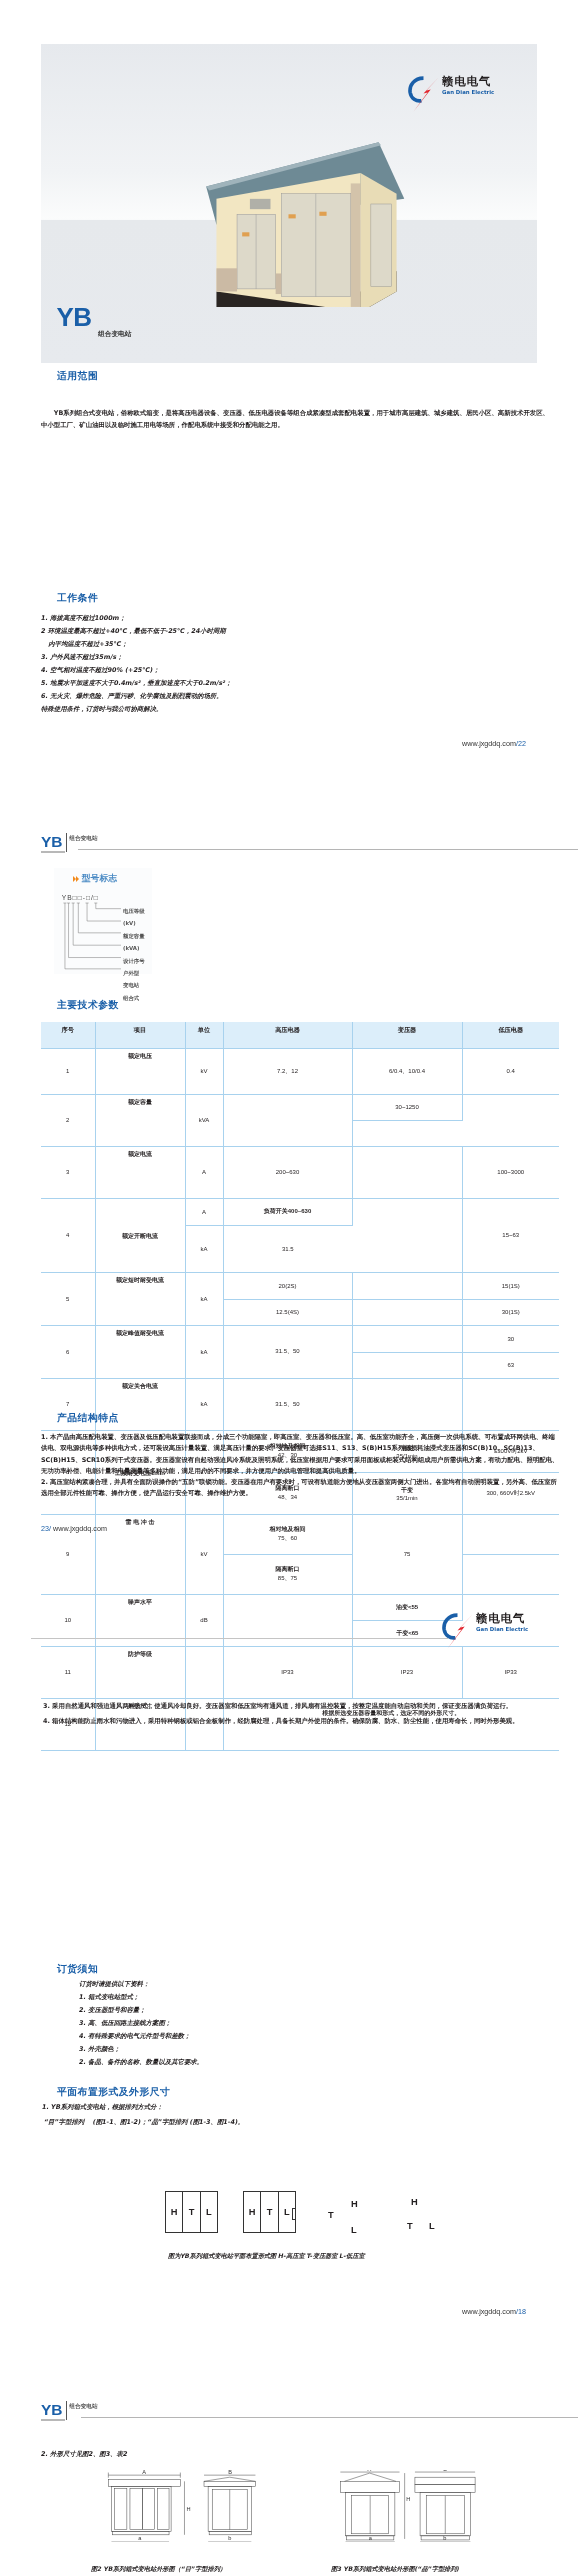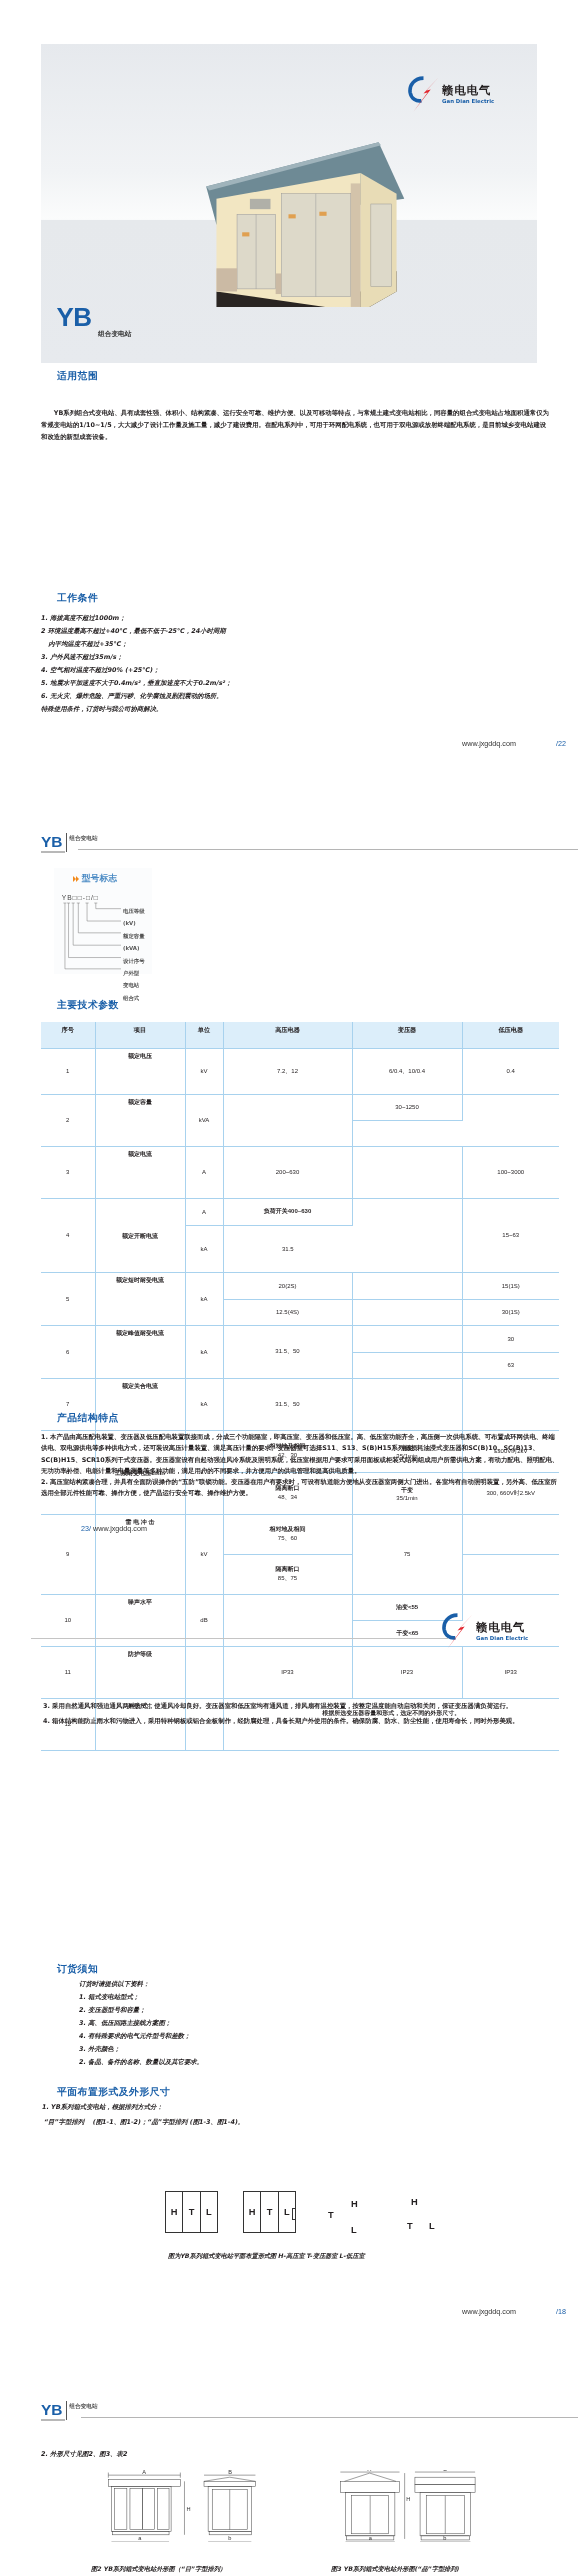--- a/index.html
+++ b/index.html
@@ -5,37 +5,37 @@
   * { box-sizing: border-box; margin: 0; padding: 0; }
   html, body { width: 578px; background: #ffffff; }
   body { font-family: "DejaVu Sans", "Liberation Sans", sans-serif; color: #231f20; position: relative; height: 3137px; overflow: hidden; }
   .abs { position: absolute; }
 
   
   .cover { left: 41px; top: 44px; width: 496px; height: 319px; background: linear-gradient(#e6e9ed 0%, #f1f3f5 40%, #fbfcfc 55%, #e6e9ec 55.2%, #e7eaee 100%); overflow: hidden; }
   .logo { display: flex; align-items: flex-start; }
   .logo .mark { width: 32px; height: 37px; position: relative; }
   .logo .txt { display: flex; flex-direction: column; margin-left: 2.1px; }
-  .logo .cn { font-size: 11.3px; font-weight: bold; color: #231f20; letter-spacing: 1px; line-height: 14.4px; margin-top: 9px; }
+  .logo .cn { font-size: 11.3px; font-weight: bold; color: #231f20; letter-spacing: 1px; line-height: 14.4px; }
   .logo .en { font-size: 5.4px; font-weight: bold; color: #1a5fa8; line-height: 6.2px; }
   .cover .logo { position: absolute; left: 367px; top: 31px; }
   .cover-yb { position: absolute; left: 15.5px; top: 258px; font-family: "Liberation Sans", sans-serif; font-weight: bold; font-size: 26px; color: #1a5fa8; letter-spacing: -0.5px; }
   .cover-sub { position: absolute; left: 57px; top: 286px; font-size: 6.7px; font-weight: bold; color: #333; }
 
   
   .house { position: absolute; left: 124px; top: 93px; width: 247px; height: 170px; }
 
   
   .h2 { font-size: 9.8px; font-weight: bold; color: #1a5fa8; letter-spacing: 0.5px; }
   .body-text { font-size: 6.4px; font-weight: bold; color: #231f20; line-height: 12px; }
   .body-text p { text-indent: 2em; }
   .list-text { font-size: 6.4px; font-weight: bold; line-height: 13px; font-style: italic; }
 
   .page-num { font-family: "Liberation Sans", sans-serif; font-size: 7.2px; color: #333; }
-  .page-num .n { color: #1a5fa8; margin-left: 40px; }
+  .page-num .n { color: #1a5fa8; }
 
   
   .yb-bar { display: flex; align-items: flex-start; }
   .yb-bar .yb { font-family: "Liberation Sans", sans-serif; font-weight: bold; font-size: 15.5px; color: #1a5fa8; line-height: 17.5px; border-bottom: 2.1px solid #b8b8b8; padding-right: 2.1px; }
   .yb-bar .divider { width: 0.5px; height: 18.5px; background: #555; margin: 0 2.6px 0 1.5px; }
   .yb-bar .sub { font-size: 5.7px; font-weight: bold; color: #555; margin-top: 2.1px; }
   .hline { height: 0.5px; background: #b5b5b5; }
 
   
   .model-box { background: #fbfcfd; width: 98px; height: 106px; position: relative; }
@@ -100,21 +100,21 @@
     <rect x="240" y="150" width="14" height="8" fill="#e0a050"></rect>
     <rect x="300" y="145" width="14" height="8" fill="#e0a050"></rect>
   </svg>
 
   <div class="cover-yb">YB</div>
   <div class="cover-sub">组合变电站</div>
 </div>
 
 <div class="abs h2" style="left:57px; top:370px;">适用范围</div>
 <div class="abs body-text" style="left:41px; top:407px; width:510px;">
-  <p>YB系列组合式变电站、具有成套性强、体积小、结构紧凑、运行安全可靠、维护方便、以及可移动等特点，与常规土建式变电站相比，同容量的组合式变电站占地面积通常仅为常规变电站的1/10~1/5，大大减少了设计工作量及施工量，减少了建设费用。在配电系列中，可用于环网配电系统，也可用于双电源或放射终端配电系统，是目前城乡变电站建设和改造的新型成套设备。</p>
+  <p>YB系列组合式变电站，俗称欧式箱变，是将高压电器设备、变压器、低压电器设备等组合成紧凑型成套配电装置，用于城市高层建筑、城乡建筑、居民小区、高新技术开发区、中小型工厂、矿山油田以及临时施工用电等场所，作配电系统中接受和分配电能之用。</p>
 </div>
 
 <div class="abs h2" style="left:57px; top:592px;">工作条件</div>
 <div class="abs list-text" style="left:41px; top:612px; width:258px;">
   <div>1. 海拔高度不超过1000m；</div>
   <div>2 环境温度最高不超过+40℃，最低不低于-25℃，24小时周期</div>
   <div style="padding-left:7.2px">内平均温度不超过+35℃；</div>
   <div>3. 户外风速不超过35m/s；</div>
   <div>4. 空气相对温度不超过90% (+25℃)；</div>
   <div>5. 地震水平加速度不大于0.4m/s²，垂直加速度不大于0.2m/s²；</div>

